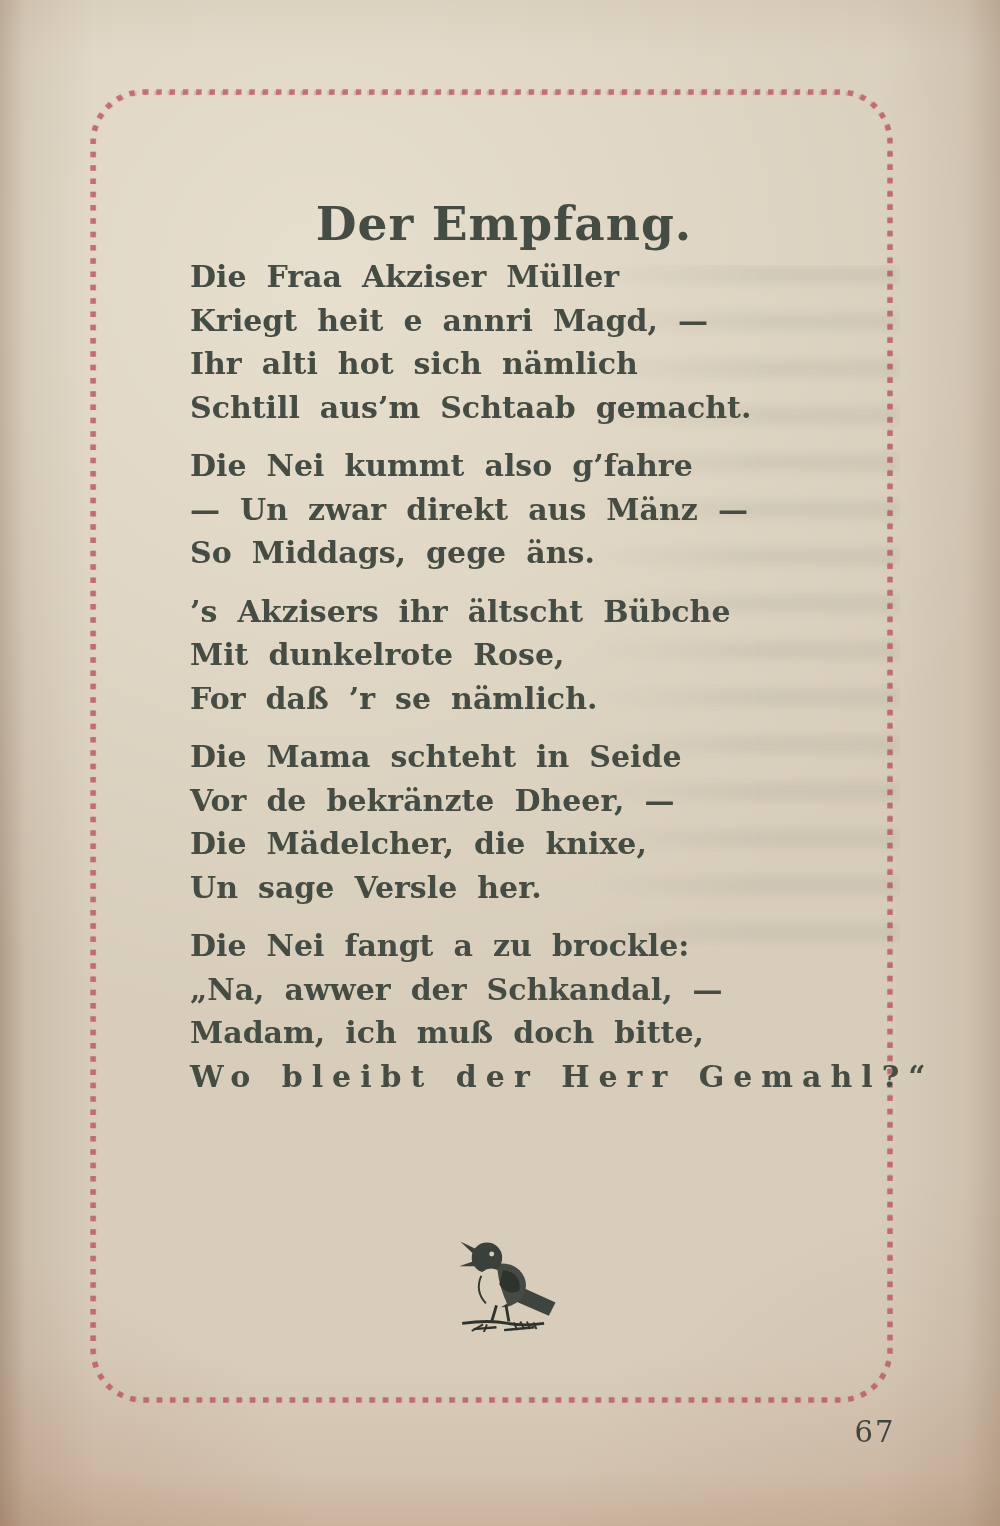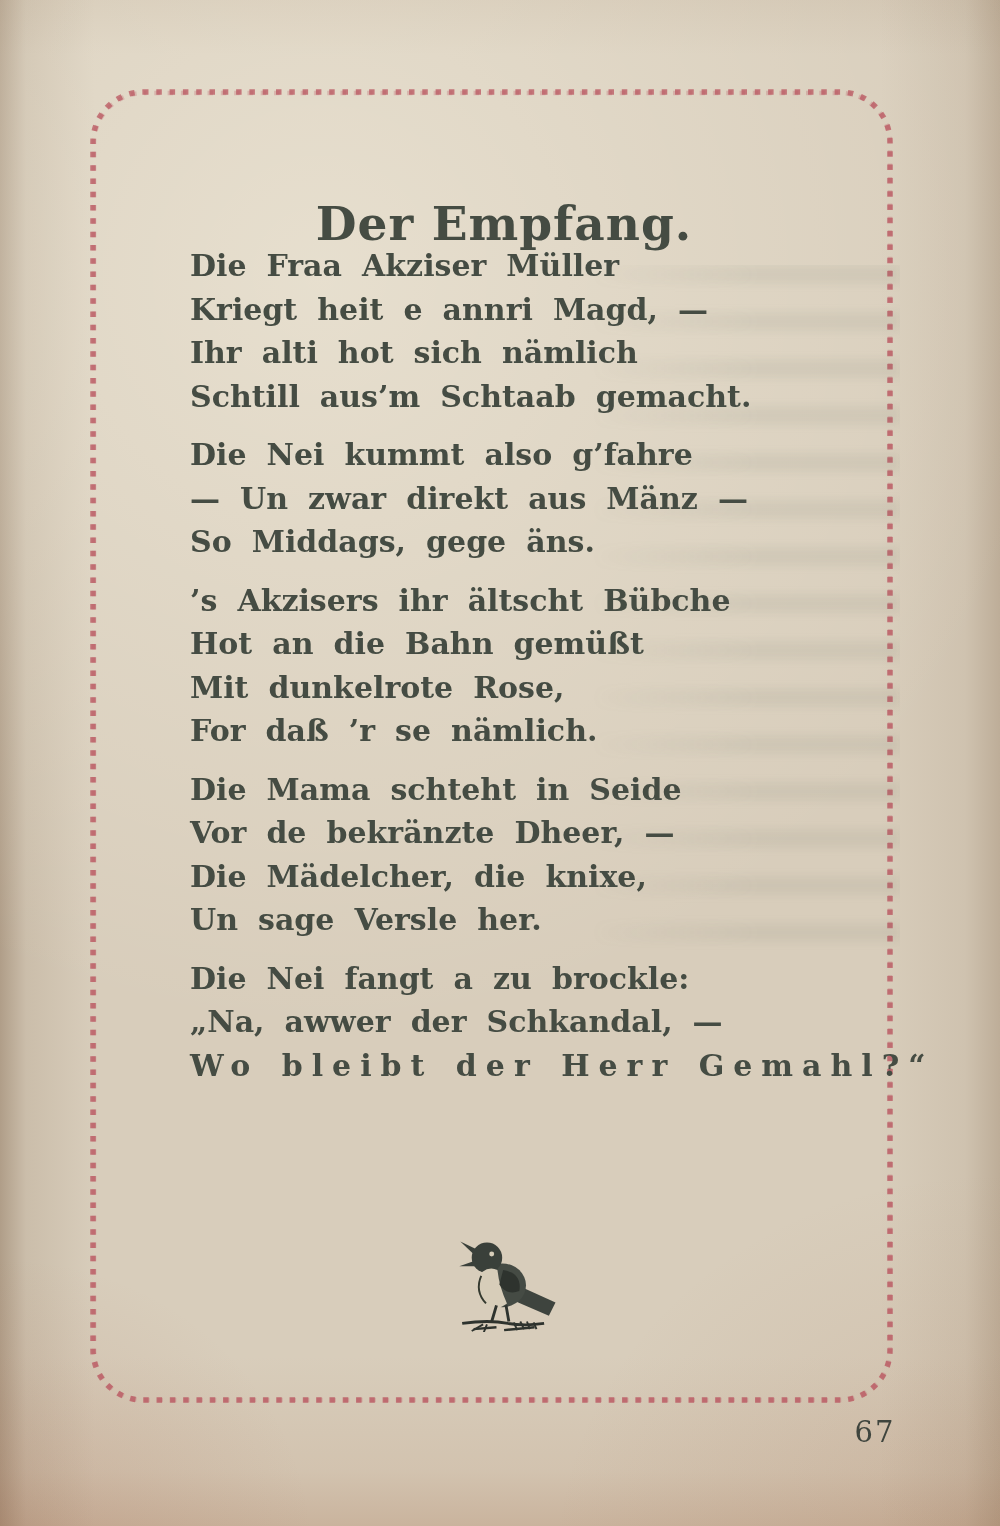--- a/index.html
+++ b/index.html
@@ -40,21 +40,21 @@
     mask-image:linear-gradient(to right, transparent 0%, #000 55%);
   }
   .title{
     position:absolute;left:92px;top:184px;width:800px;margin:12px;
     text-align:center;
     font-size:47px;font-weight:700;
     letter-spacing:1px;
     color:var(--ink);
   }
   .poem{
-    position:absolute;left:190px;top:244px;width:700px;
+    position:absolute;left:190px;top:255px;width:700px;
     color:var(--ink);
   }
   .stanza{margin:0 0 15px 0;}
   .line{
     font-size:30px;line-height:43.5px;
     font-weight:700;
     word-spacing:0.32em;
     white-space:nowrap;
   }
   .line.gesperrt{
@@ -93,33 +93,33 @@
         <div class="line">Ihr alti hot sich nämlich</div>
         <div class="line">Schtill aus’m Schtaab gemacht.</div>
       </div>
       <div class="stanza">
         <div class="line">Die Nei kummt also g’fahre</div>
         <div class="line">— Un zwar direkt aus Mänz —</div>
         <div class="line">So Middags, gege äns.</div>
       </div>
       <div class="stanza">
         <div class="line">’s Akzisers ihr ältscht Bübche</div>
-        <div class="line">Hot an die Bahn gemüßt</div>
         <div class="line">Mit dunkelrote Rose,</div>
         <div class="line">For daß ’r se nämlich.</div>
       </div>
       <div class="stanza">
         <div class="line">Die Mama schteht in Seide</div>
         <div class="line">Vor de bekränzte Dheer, —</div>
         <div class="line">Die Mädelcher, die knixe,</div>
         <div class="line">Un sage Versle her.</div>
       </div>
       <div class="stanza">
         <div class="line">Die Nei fangt a zu brockle:</div>
         <div class="line">„Na, awwer der Schkandal, —</div>
+        <div class="line">Madam, ich muß doch bitte,</div>
         <div class="line gesperrt">Wo bleibt der Herr Gemahl?“</div>
       </div>
     </div>
 
   <div class="bird">
     <svg viewBox="0 0 120 105" width="116" height="100" aria-hidden="true">
 
       <polygon points="72,56 112,74 105,88 68,72" fill="#3e443e"></polygon>
 
       <ellipse cx="56" cy="56" rx="25" ry="23" fill="#454b44"></ellipse>

